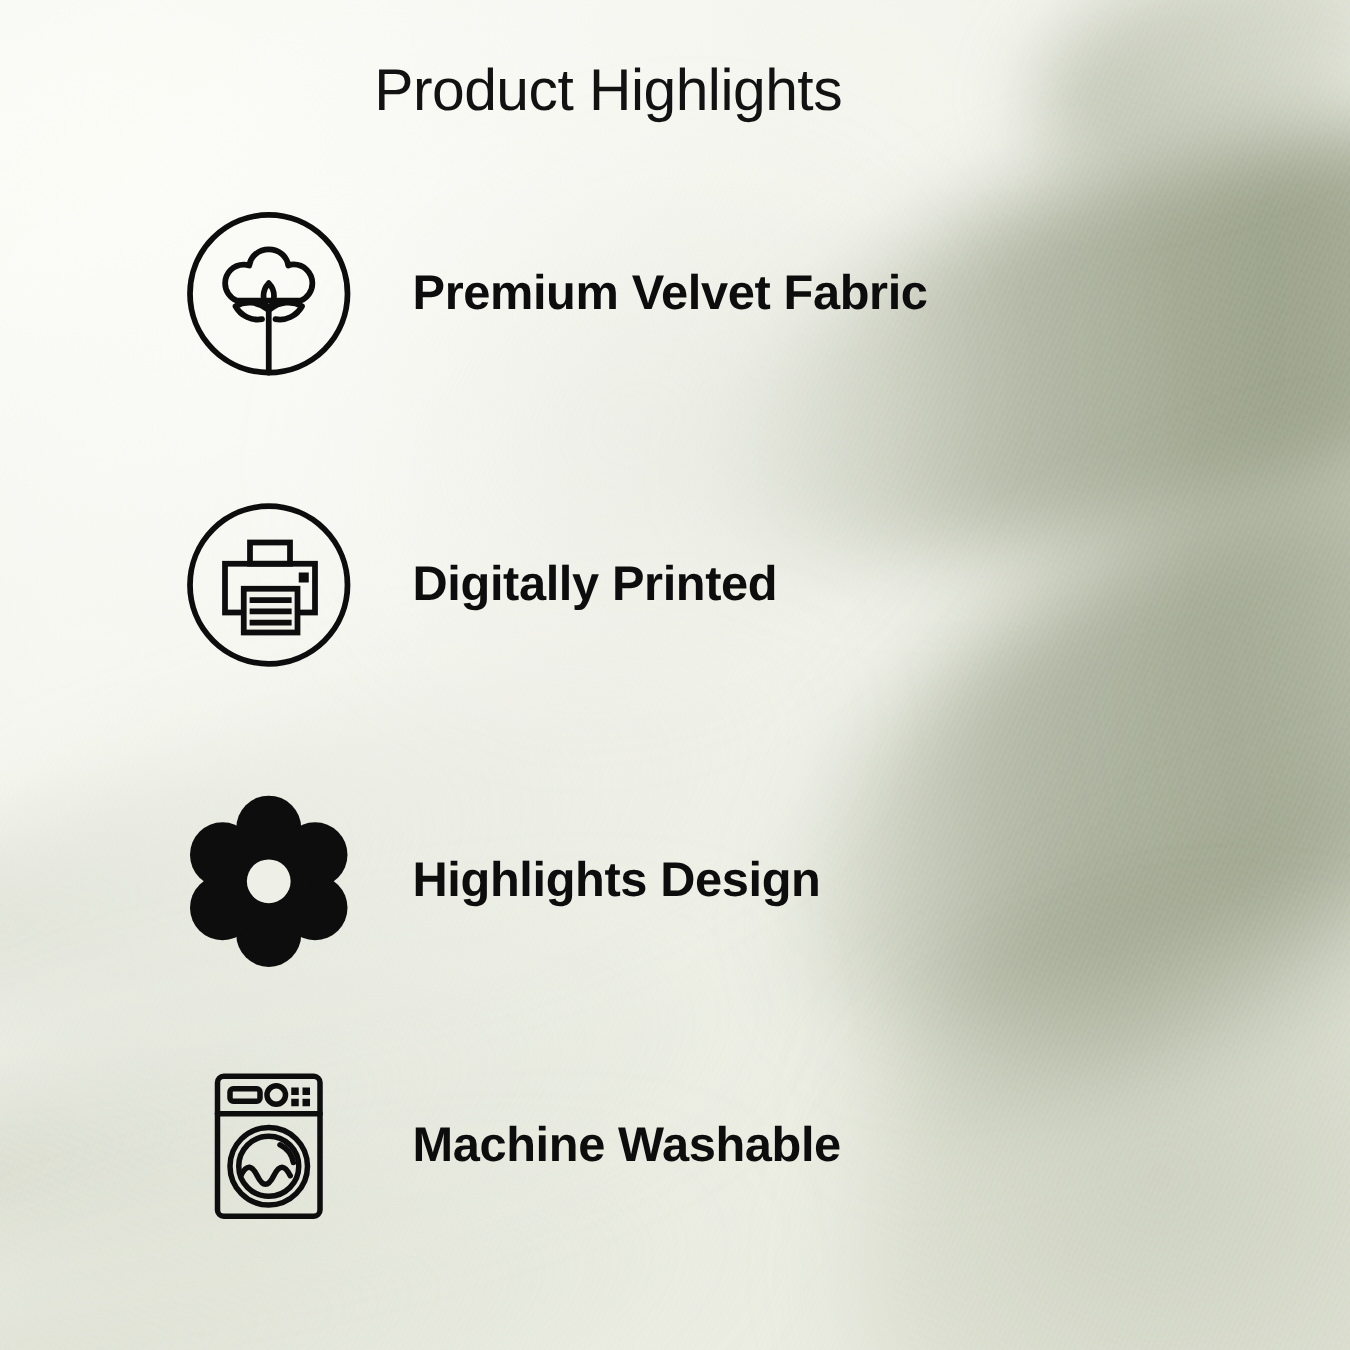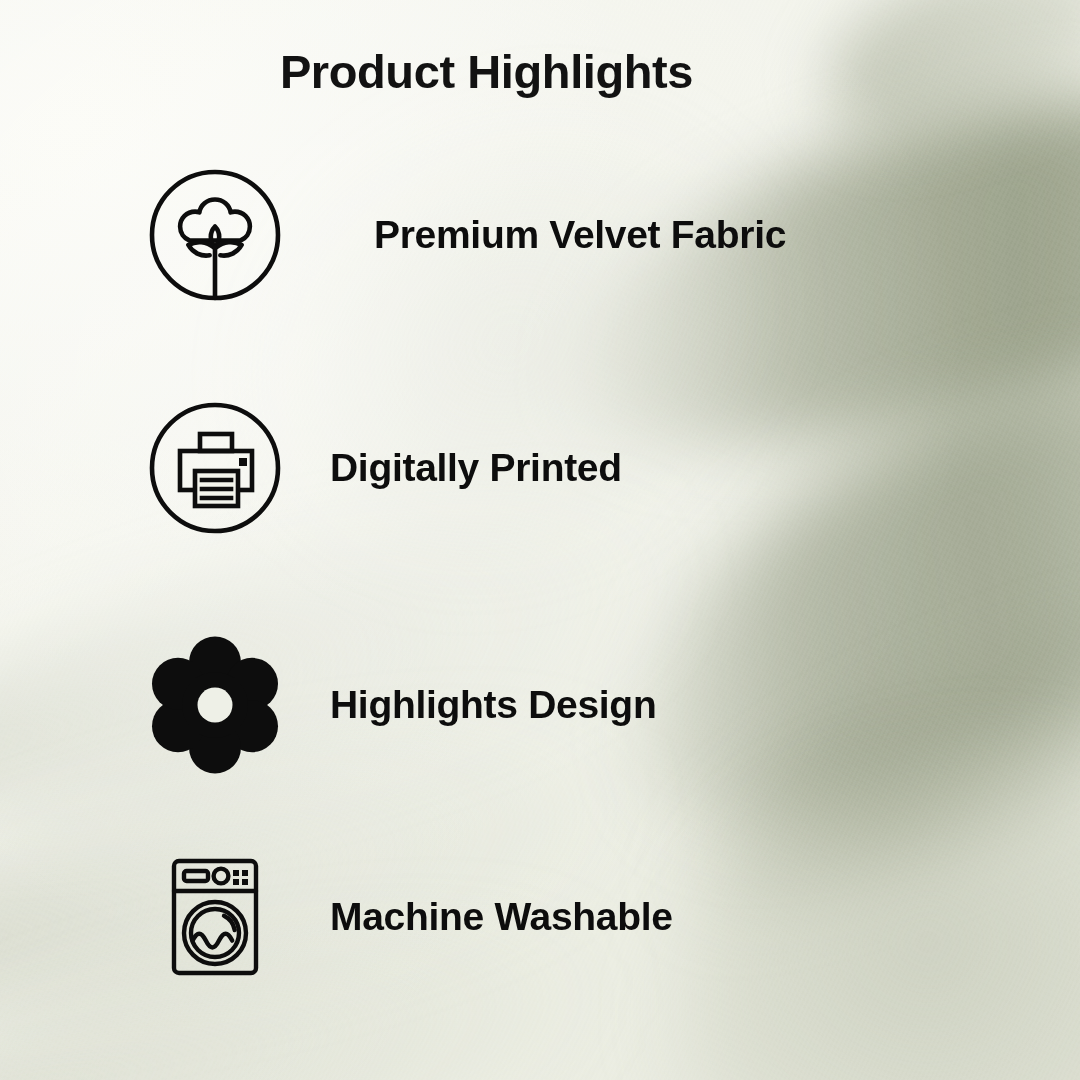--- a/index.html
+++ b/index.html
@@ -102,30 +102,30 @@
     position:absolute;inset:0;
     background:radial-gradient(ellipse 85% 80% at 30% 35%, rgba(255,255,255,.35) 0%, rgba(255,255,255,0) 70%);
   }
 
   
   .content{position:absolute;inset:0;}
   .page-title{
     position:absolute;top:46px;left:0;width:973px;
     text-align:center;
     font-size:47px;line-height:1.12;
-    font-weight:bold;letter-spacing:-0.4px;
+    font-weight:normal;letter-spacing:-0.4px;
     color:#121212;
     font-family:"Liberation Sans","DejaVu Sans",sans-serif;
   }
   .features{position:absolute;top:0;left:0;width:1080px;height:1080px;}
   .feature-row{
     position:absolute;left:0;width:1080px;height:150px;
     display:flex;align-items:center;
   }
-  .feature-row.r0{top:160px;gap:44px;}
+  .feature-row.r0{top:160px;}
   .feature-row.r1{top:393px;}
   .feature-row.r2{top:630px;}
   .feature-row.r3{top:842px;}
 
   .feature-icon{
     width:150px;height:150px;margin-left:140px;
     display:flex;align-items:center;justify-content:center;flex:0 0 auto;
   }
   .feature-icon svg{display:block;}
   .feature-label{

